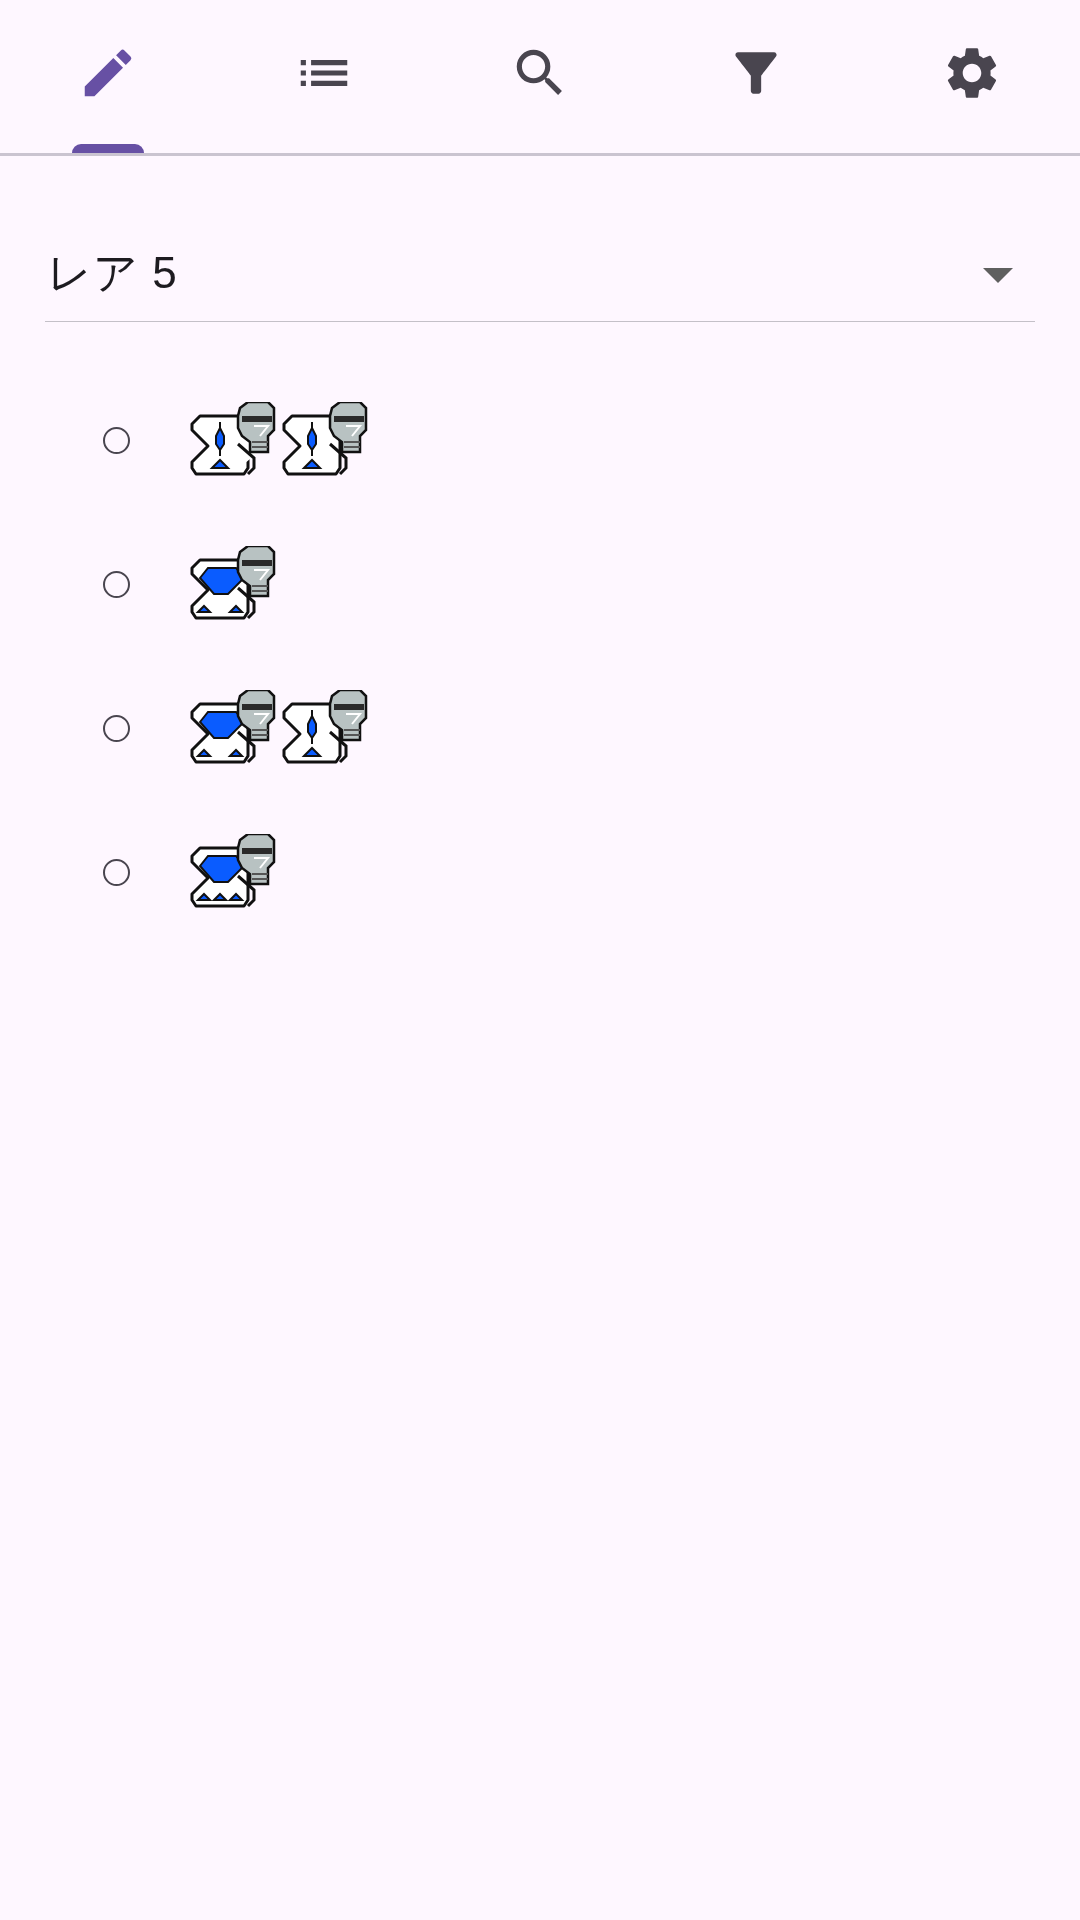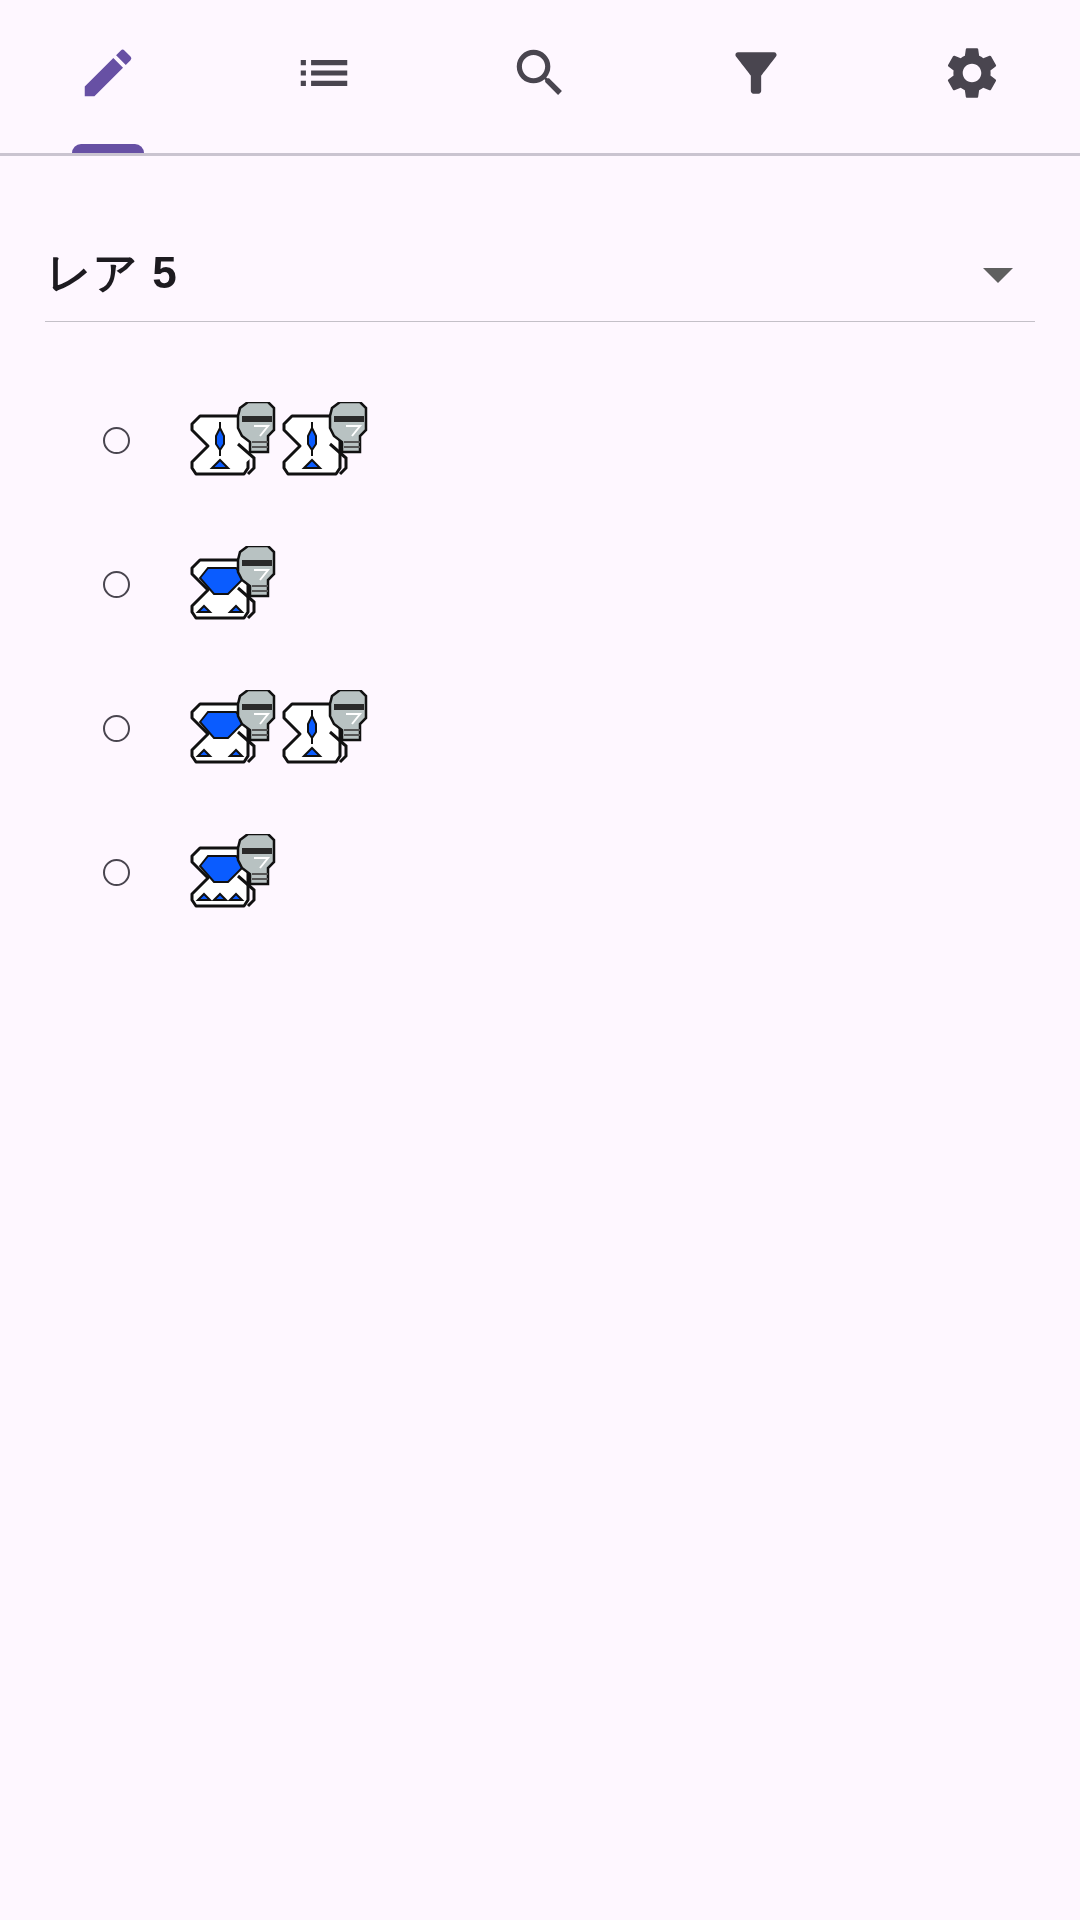--- a/index.html
+++ b/index.html
@@ -31,21 +31,20 @@
   .tab-divider {
     position: absolute; left: 0; top: 153px; width: 1080px; height: 3px;
     background: #CAC4D0;
   }
 
   
   .dropdown {
     position: absolute; left: 45px; top: 232px; width: 990px; height: 90px;
     border-bottom: 1.5px solid #C4C0C8;
     cursor: pointer;
-    font-weight: bold;
   }
   .dropdown-value {
     position: absolute; left: 2px; top: 12px;
     font-size: 44px; color: #1D1B20; letter-spacing: 1px;
   }
   .dropdown-arrow {
     position: absolute; right: 22px; top: 36px;
     width: 0; height: 0;
     border-left: 15px solid transparent;
     border-right: 15px solid transparent;

